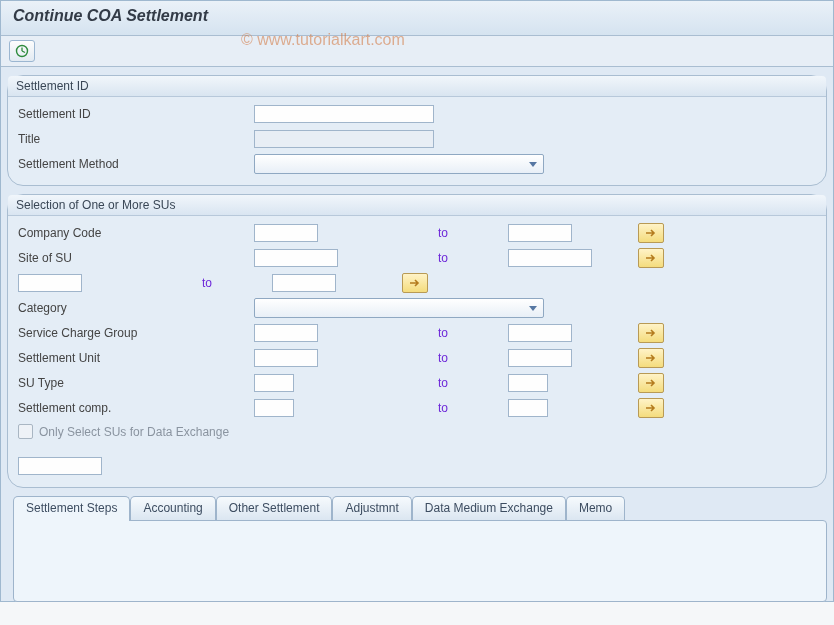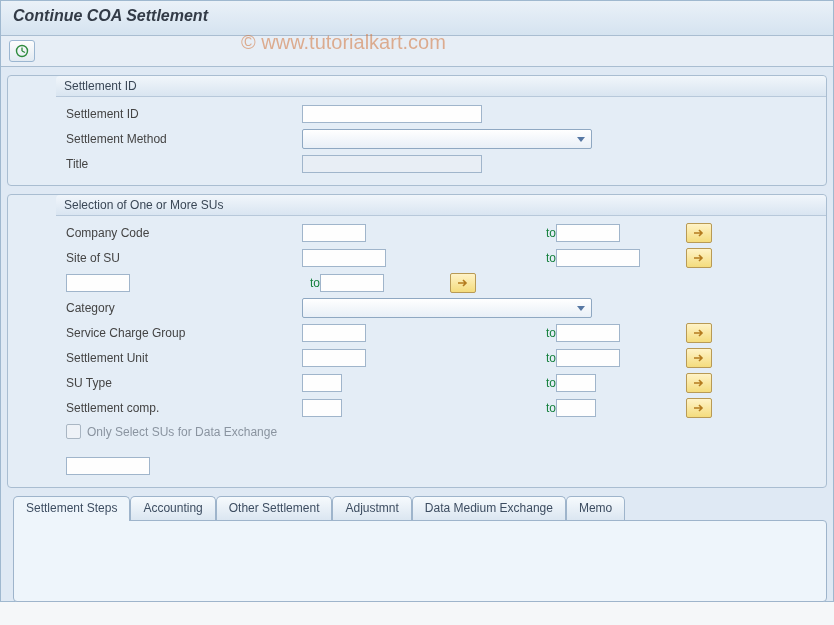--- a/index.html
+++ b/index.html
@@ -48,31 +48,30 @@
       background: linear-gradient(#fdfdfd, #e2eaf2);
       display: flex;
       align-items: center;
       justify-content: center;
       cursor: pointer;
     }
     .watermark {
       position: absolute;
       left: 240px;
       top: 30px;
-      font-size: 20px;
+      font-size: 16px;
       color: #d3753c;
       opacity: 0.55;
       pointer-events: none;
     }
     .group {
       margin: 8px 6px 8px 6px;
       border: 1px solid #a9bdd1;
-      border-radius: 4px;
+      border-radius: 16px;
       background: #e4edf6;
-      padding-left: 48px;
     }
     .group-header {
       padding: 3px 8px;
       font-size: 12px;
       color: #3a4756;
       background: linear-gradient(#f1f6fb, #d9e5f1);
       border-bottom: 1px solid #b7c8da;
       border-radius: 4px 4px 0 0;
     }
     .group-body {
@@ -84,23 +83,23 @@
       min-height: 24px;
       margin: 1px 0;
     }
     .label {
       width: 230px;
       color: #444;
       padding-right: 6px;
     }
     .to-cell {
       width: 130px;
-      text-align: right;
+      text-align: center;
       padding-left: 60px;
-      color: #15803d;
+      color: #6d28d9;
     }
     input.text {
       height: 18px;
       border: 1px solid #a0b5cb;
       background: #fefefe;
       padding: 0 3px;
       font-size: 12px;
       box-sizing: border-box;
     }
     input.text.readonly { background: #e8eef5; }
@@ -211,28 +210,28 @@
   <div class="watermark">©  www.tutorialkart.com</div>
 
   <div class="group">
     <div class="group-header">Settlement ID</div>
     <div class="group-body">
       <div class="row">
         <div class="label">Settlement ID</div>
         <input class="text w-xl" style="">
       </div>
       <div class="row">
+        <div class="label">Title</div>
+        <input class="text readonly w-xl" readonly="" style="">
+      </div>
+      <div class="row">
         <div class="label">Settlement Method</div>
         <div class="select">
             <div class="tri"></div>
           </div>
-      </div>
-      <div class="row">
-        <div class="label">Title</div>
-        <input class="text readonly w-xl" readonly="" style="">
       </div>
     </div>
   </div>
 
   <div class="group">
     <div class="group-header">Selection of One or More SUs</div>
     <div class="group-body">
 
       <div class="row">
         <div class="label">Company Code</div>

